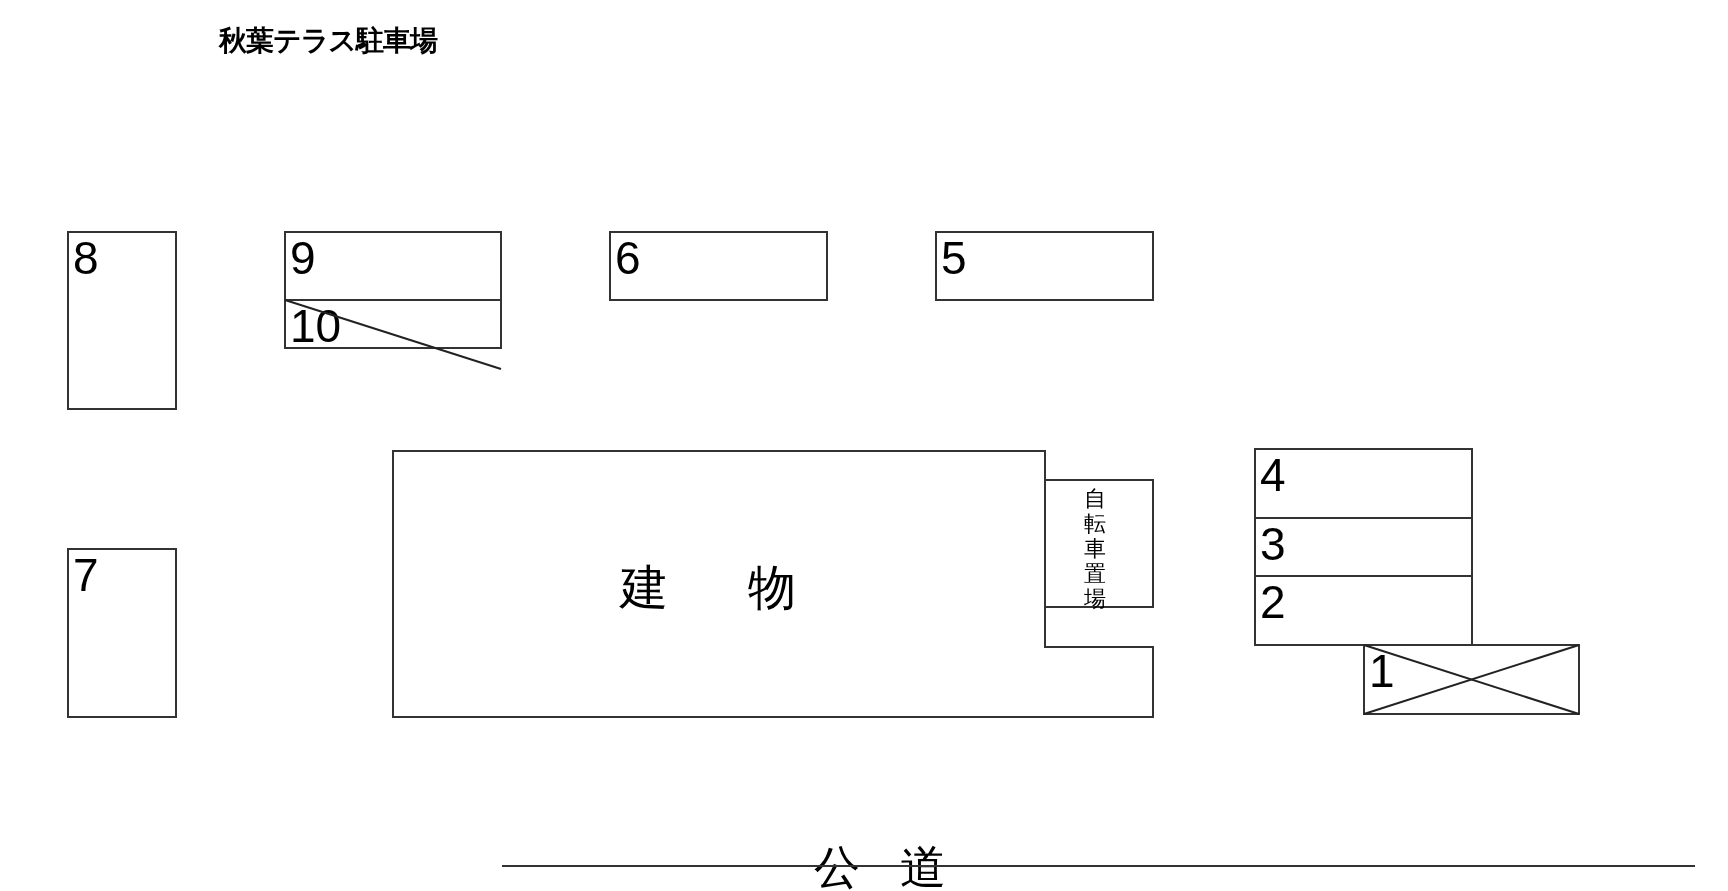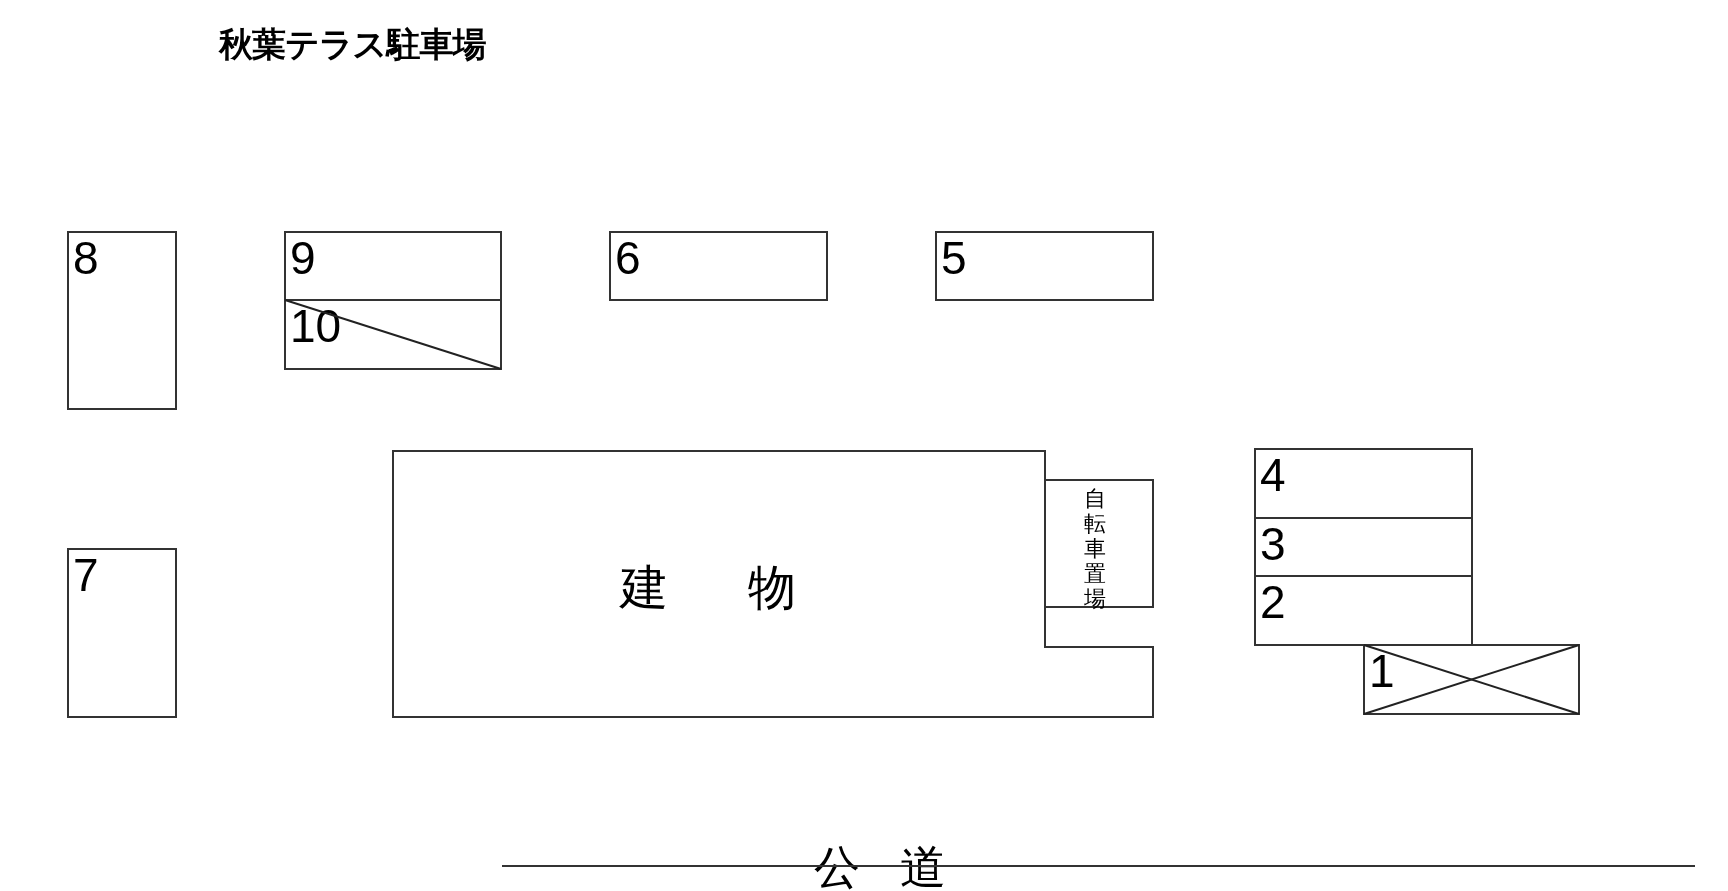--- a/index.html
+++ b/index.html
@@ -1,18 +1,18 @@
 <!DOCTYPE html>
 <html><head>
 <meta charset="utf-8">
 <style>
   html, body { margin:0; padding:0; background:#ffffff; }
   body { width:1728px; height:891px; position:relative; overflow:hidden;
          font-family: "DejaVu Sans", sans-serif; color:#000; }
-  .title { position:absolute; left:219px; top:22px; font-size:34px; font-weight:bold; letter-spacing:-1px; }
+  .title { position:absolute; left:219px; top:22px; font-size:28px; font-weight:bold; letter-spacing:-1px; }
   .box { position:absolute; border:2px solid #333; box-sizing:border-box; background:#fff; }
   .num { position:absolute; left:4px; top:2px; font-size:46px; line-height:1; font-weight:300; font-family:"Liberation Sans", sans-serif; }
   svg.overlay { position:absolute; left:0; top:0; pointer-events:none; }
   .building-label { position:absolute; left:620px; top:556px; font-size:48px; letter-spacing:80px; }
   .bike-label { position:absolute; left:1084px; top:486px; width:28px; font-size:22px; line-height:25px; }
   .road-label { position:absolute; left:814px; top:806px; font-size:46px; letter-spacing:40px;margin-top:31px; }
   .road-line { position:absolute; left:502px; top:865px; width:1193px; height:0; border-top:2px solid #333; }
 </style>
 </head>
 <body>
@@ -24,21 +24,21 @@
 </div>
 
 <div class="box" style="left:67px;top:548px;width:110px;height:170px;">
   <span class="num">7</span>
 </div>
 
 <div class="box" style="left:284px;top:231px;width:218px;height:70px;">
   <span class="num">9</span>
 </div>
 
-<div class="box" style="left:284px;top:299px;width:218px;height:71px;text-decoration:underline;">
+<div class="box" style="left:284px;top:299px;width:218px;height:50px;text-decoration:underline;">
   <span class="num">10</span>
 </div>
 
 <div class="box" style="left:609px;top:231px;width:219px;height:70px;">
   <span class="num">6</span>
 </div>
 
 <div class="box" style="left:935px;top:231px;width:219px;height:70px;">
   <span class="num">5</span>
 </div>

